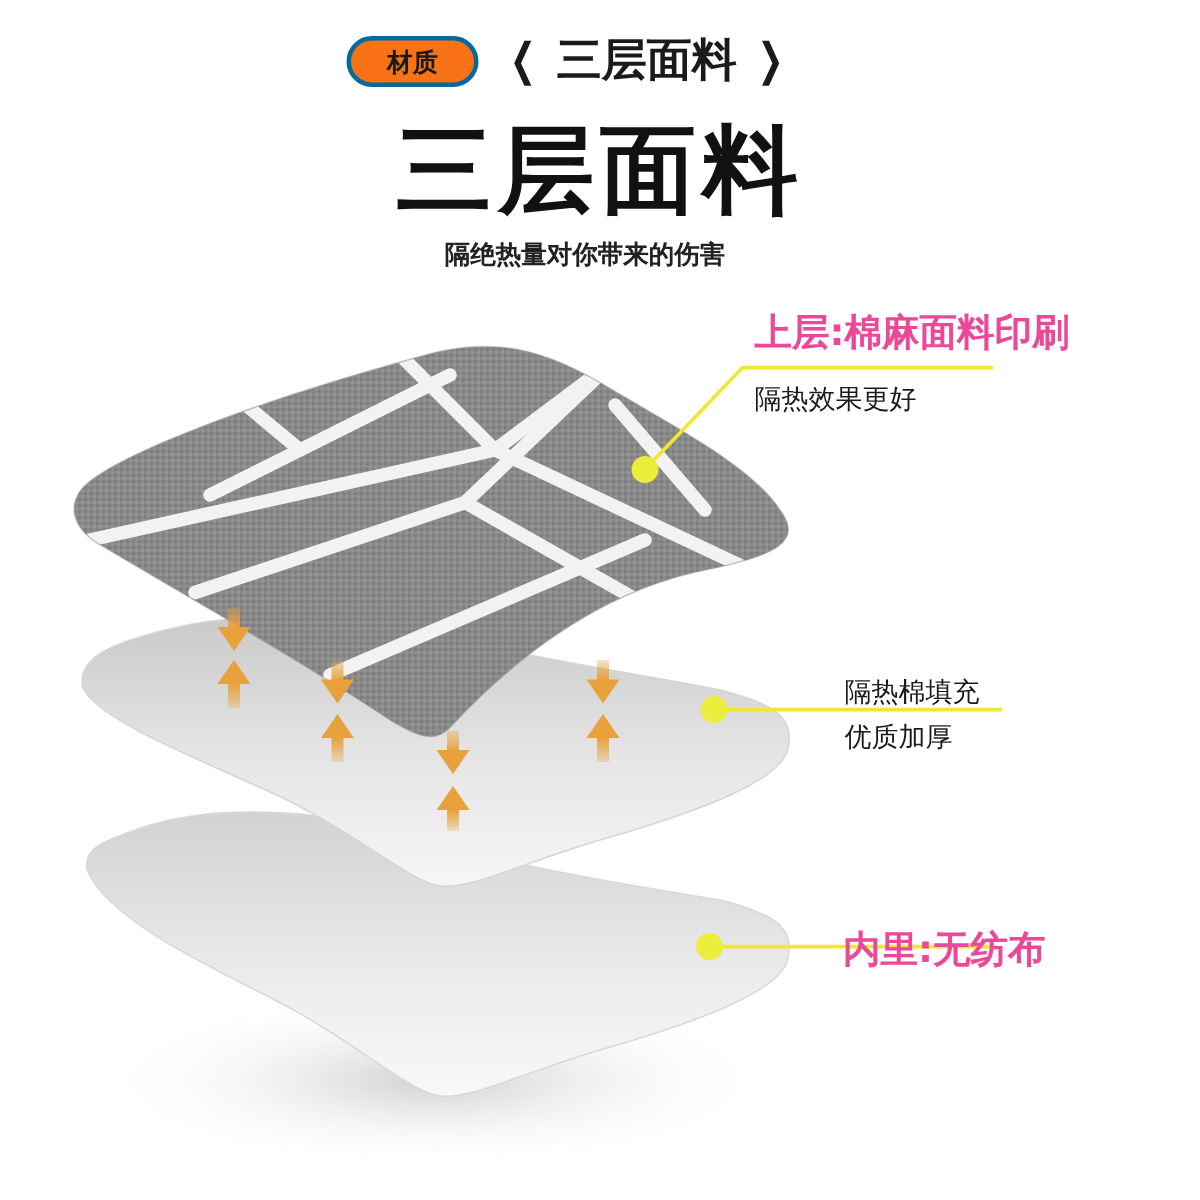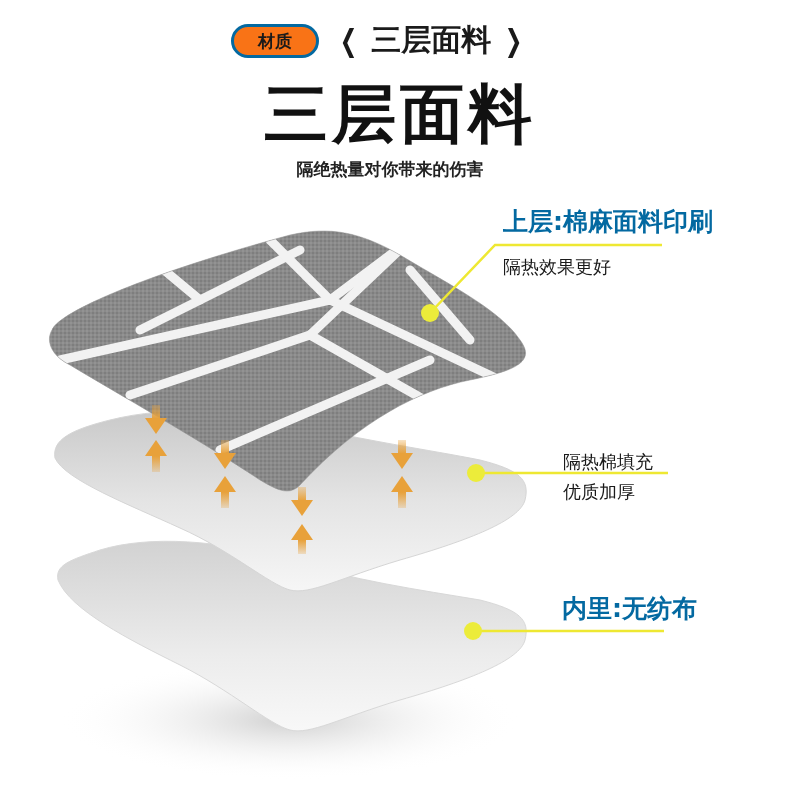--- a/index.html
+++ b/index.html
@@ -15,21 +15,21 @@
              font-size:30px; font-weight:bold; color:#1a1a1a; }
   .chev { font-size:30px; font-weight:bold; transform:scaleX(0.7); display:inline-block; }
   .title { left:0; top:74px; width:800px; text-align:center; font-size:64px; font-weight:bold;
            letter-spacing:4px; color:#111; line-height:80px; }
   .subtitle { left:0; top:158px; width:780px; text-align:center; font-size:17px; font-weight:bold; color:#222; }
 
   
   .illus { left:40px; top:220px; width:500px; height:580px; }
 
   
-  .co-title { font-size:25px; font-weight:bold; color:#0369a1; white-space:nowrap; }
+  .co-title { font-size:25px; font-weight:bold; color:#ec4899; white-space:nowrap; }
   .co-line { font-size:18px; color:#1a1a1a; line-height:30px; white-space:nowrap; }
   .leader { stroke:#eee832; stroke-width:2.5; fill:none; }
   .dot { fill:#ecec3a; }
 </style>
 </head>
 <body>
 
 <div class="abs badge">
   <span>材质</span>
 </div>
@@ -137,16 +137,16 @@
   <div style="height:14px"></div>
   <div class="co-line">隔热效果更好</div>
 </div>
 
 <div class="abs" style="left:563px;top:434px;">
   <div style="height:13px"></div>
   <div class="co-line">隔热棉填充</div>
   <div class="co-line">优质加厚</div>
 </div>
 
-<div class="abs" style="left:562px;top:592px;">
+<div class="abs" style="left:562px;top:616px;">
   <div class="co-title">内里:无纺布</div>
   <div style="height:13px"></div>
 </div>
 
 </body></html>

